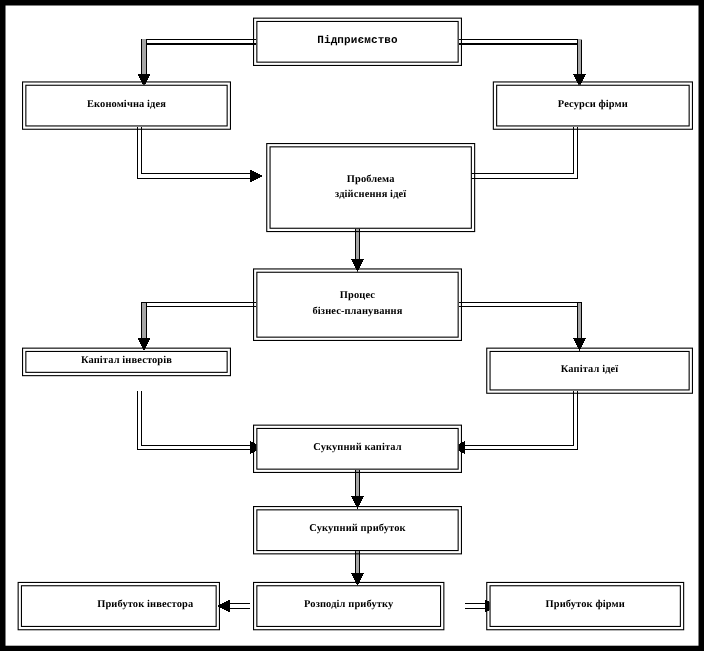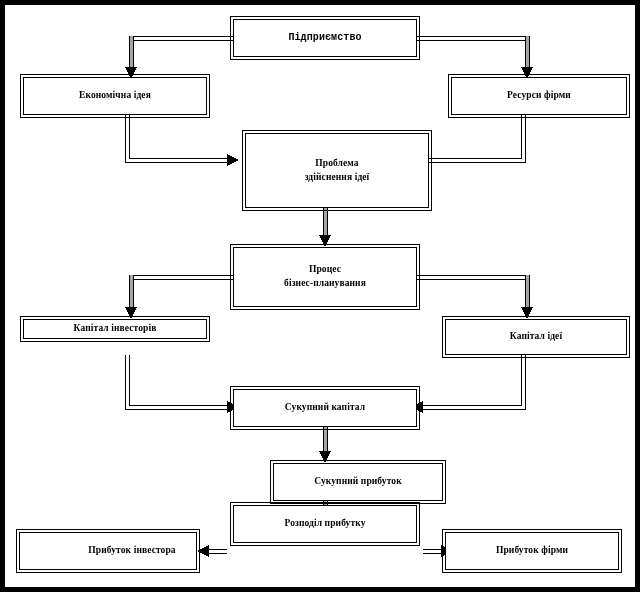--- a/index.html
+++ b/index.html
@@ -157,25 +157,25 @@
     </div>
 
     <div class="node" style="left:440px;top:314px;width:182px;height:36px;">
       <span class="lbl">Капітал ідеї</span>
     </div>
 
     <div class="node" style="left:228px;top:384px;width:184px;height:38px;font-family:Liberation Serif, serif;">
       <span class="lbl">Сукупний капітал</span>
     </div>
 
-    <div class="node" style="left:228px;top:458px;width:170px;height:38px;margin-left:40px;">
+    <div class="node" style="left:228px;top:458px;width:184px;height:38px;">
       <span class="lbl">Сукупний прибуток</span>
     </div>
 
-    <div class="node" style="left:228px;top:500px;width:184px;height:38px;">
+    <div class="node" style="left:228px;top:527px;width:168px;height:38px;">
       <span class="lbl">Розподіл прибутку</span>
     </div>
 
     <div class="node" style="left:14px;top:527px;width:178px;height:38px;padding-left:48px;">
       <span class="lbl">Прибуток інвестора</span>
     </div>
 
     <div class="node" style="left:440px;top:527px;width:174px;height:38px;">
       <span class="lbl">Прибуток фірми</span>
     </div>

